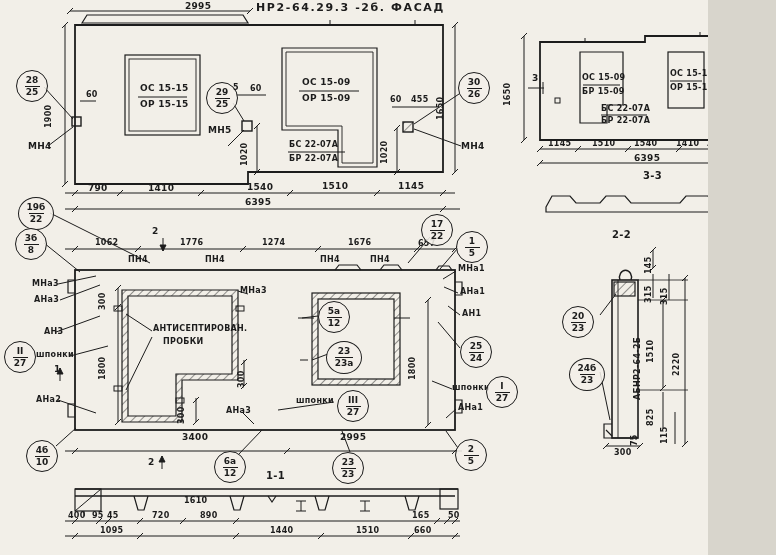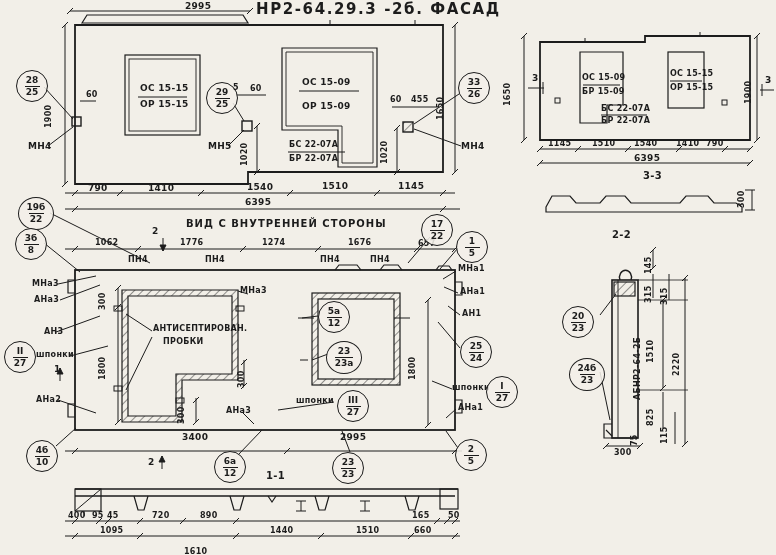--- a/index.html
+++ b/index.html
@@ -1,22 +1,22 @@
 <!DOCTYPE html>
 <html><head>
 <meta charset="utf-8">
 <style>
   html,body{margin:0;padding:0;background:#d8d5cc;}
-  .sheet{position:relative;width:776px;height:555px;background:#f2efe8;
+  .sheet{position:relative;width:708px;height:555px;background:#f2efe8;
     font-family:"DejaVu Sans",sans-serif;color:#1c1c1c;overflow:hidden;}
   svg{position:absolute;left:0;top:0;}
   .t{position:absolute;font-size:9px;font-weight:700;line-height:1;white-space:nowrap;letter-spacing:.3px;}
   .t8{font-size:8px;}
   .t10{font-size:10px;}
-  .title{font-size:15px;letter-spacing:1.6px;}
+  .title{font-size:11px;letter-spacing:1.6px;}
   .title2{font-size:10px;letter-spacing:1px;}
   .rot{transform-origin:0 100%;transform:rotate(-90deg);}
   .co{position:absolute;width:30px;height:30px;border:1.5px solid #1c1c1c;border-radius:50%;
      display:flex;flex-direction:column;align-items:center;justify-content:center;
      font-size:9px;font-weight:700;line-height:1;background:rgba(242,239,232,.88);}
   .co .a{padding-bottom:1px;}
   .co .b{border-top:1.3px solid #1c1c1c;padding-top:1px;min-width:15px;text-align:center;}
   .co.w{width:34px;height:31px;}
 </style>
 </head>
@@ -139,36 +139,36 @@
     <path d="M638,300 h50 M638,390 h50 M638,280 h50" stroke-width="0.8"></path>
     <path d="M606,446 h34 M603,449l6,-6 M637,449l6,-6" stroke-width="1"></path>
   </g>
 </svg>
 
 <div class="t" style="left:185px;top:2px">2995</div>
 <div class="t title" style="left:256px;top:2px">НР2-64.29.3 -2б. ФАСАД</div>
 <div class="t" style="left:140px;top:84px">ОС 15-15</div>
 <div class="t" style="left:140px;top:100px">ОР 15-15</div>
 <div class="t" style="left:302px;top:78px">ОС 15-09</div>
-<div class="t" style="left:302px;top:102px">ОР 15-09</div>
+<div class="t" style="left:302px;top:94px">ОР 15-09</div>
 <div class="t t8" style="left:289px;top:141px">БС 22-07А</div>
 <div class="t t8" style="left:289px;top:155px">БР 22-07А</div>
 <div class="t" style="left:28px;top:142px">МН4</div>
-<div class="t" style="left:208px;top:142px">МН5</div>
+<div class="t" style="left:208px;top:126px">МН5</div>
 <div class="t" style="left:461px;top:142px">МН4</div>
 <div class="co" style="left:16px;top:70px">
   <span class="a">28</span>
   <span class="b">25</span>
 </div>
 <div class="co" style="left:206px;top:82px">
   <span class="a">29</span>
   <span class="b">25</span>
 </div>
 <div class="co" style="left:458px;top:72px">
-  <span class="a">33</span>
+  <span class="a">30</span>
   <span class="b">26</span>
 </div>
 <div class="t t8" style="left:86px;top:91px">60</div>
 <div class="t t8" style="left:233px;top:84px">5</div>
 <div class="t t8" style="left:250px;top:85px">60</div>
 <div class="t t8" style="left:390px;top:96px">60</div>
 <div class="t t8" style="left:411px;top:96px">455</div>
 <div class="t t8 rot" style="left:249px;top:158px">1020</div>
 <div class="t t8 rot" style="left:389px;top:156px">1020</div>
 <div class="t t8 rot" style="left:53px;top:120px">1900</div>
@@ -202,21 +202,20 @@
 <div class="co w" style="left:18px;top:197px">
   <span class="a">19б</span>
   <span class="b">22</span>
 </div>
 <div class="co" style="left:15px;top:228px">
   <span class="a">3б</span>
   <span class="b">8</span>
 </div>
 <div class="t t8" style="left:95px;top:239px">1062</div>
 <div class="t" style="left:152px;top:227px">2</div>
-<div class="t title2" style="left:186px;top:219px">ВИД С ВНУТРЕННЕЙ СТОРОНЫ</div>
 <div class="t t8" style="left:180px;top:239px">1776</div>
 <div class="t t8" style="left:262px;top:239px">1274</div>
 <div class="t t8" style="left:348px;top:239px">1676</div>
 <div class="t t8" style="left:418px;top:240px">657</div>
 <div class="co" style="left:421px;top:214px">
   <span class="a">17</span>
   <span class="b">22</span>
 </div>
 <div class="co" style="left:456px;top:231px">
   <span class="a">1</span>
@@ -293,21 +292,21 @@
 </div>
 
 <div class="t t8" style="left:68px;top:512px">400</div>
 <div class="t t8" style="left:92px;top:512px">95</div>
 <div class="t t8" style="left:107px;top:512px">45</div>
 <div class="t t8" style="left:152px;top:512px">720</div>
 <div class="t t8" style="left:200px;top:512px">890</div>
 <div class="t t8" style="left:412px;top:512px">165</div>
 <div class="t t8" style="left:448px;top:512px">50</div>
 <div class="t t8" style="left:100px;top:527px">1095</div>
-<div class="t t8" style="left:184px;top:548px">1610</div>
+<div class="t t8" style="left:184px;top:497px">1610</div>
 <div class="t t8" style="left:270px;top:527px">1440</div>
 <div class="t t8" style="left:356px;top:527px">1510</div>
 <div class="t t8" style="left:414px;top:527px">660</div>
 
 <div class="t t10" style="left:612px;top:230px">2-2</div>
 <div class="co" style="left:562px;top:306px">
   <span class="a">20</span>
   <span class="b">23</span>
 </div>
 <div class="co w" style="left:569px;top:358px">

